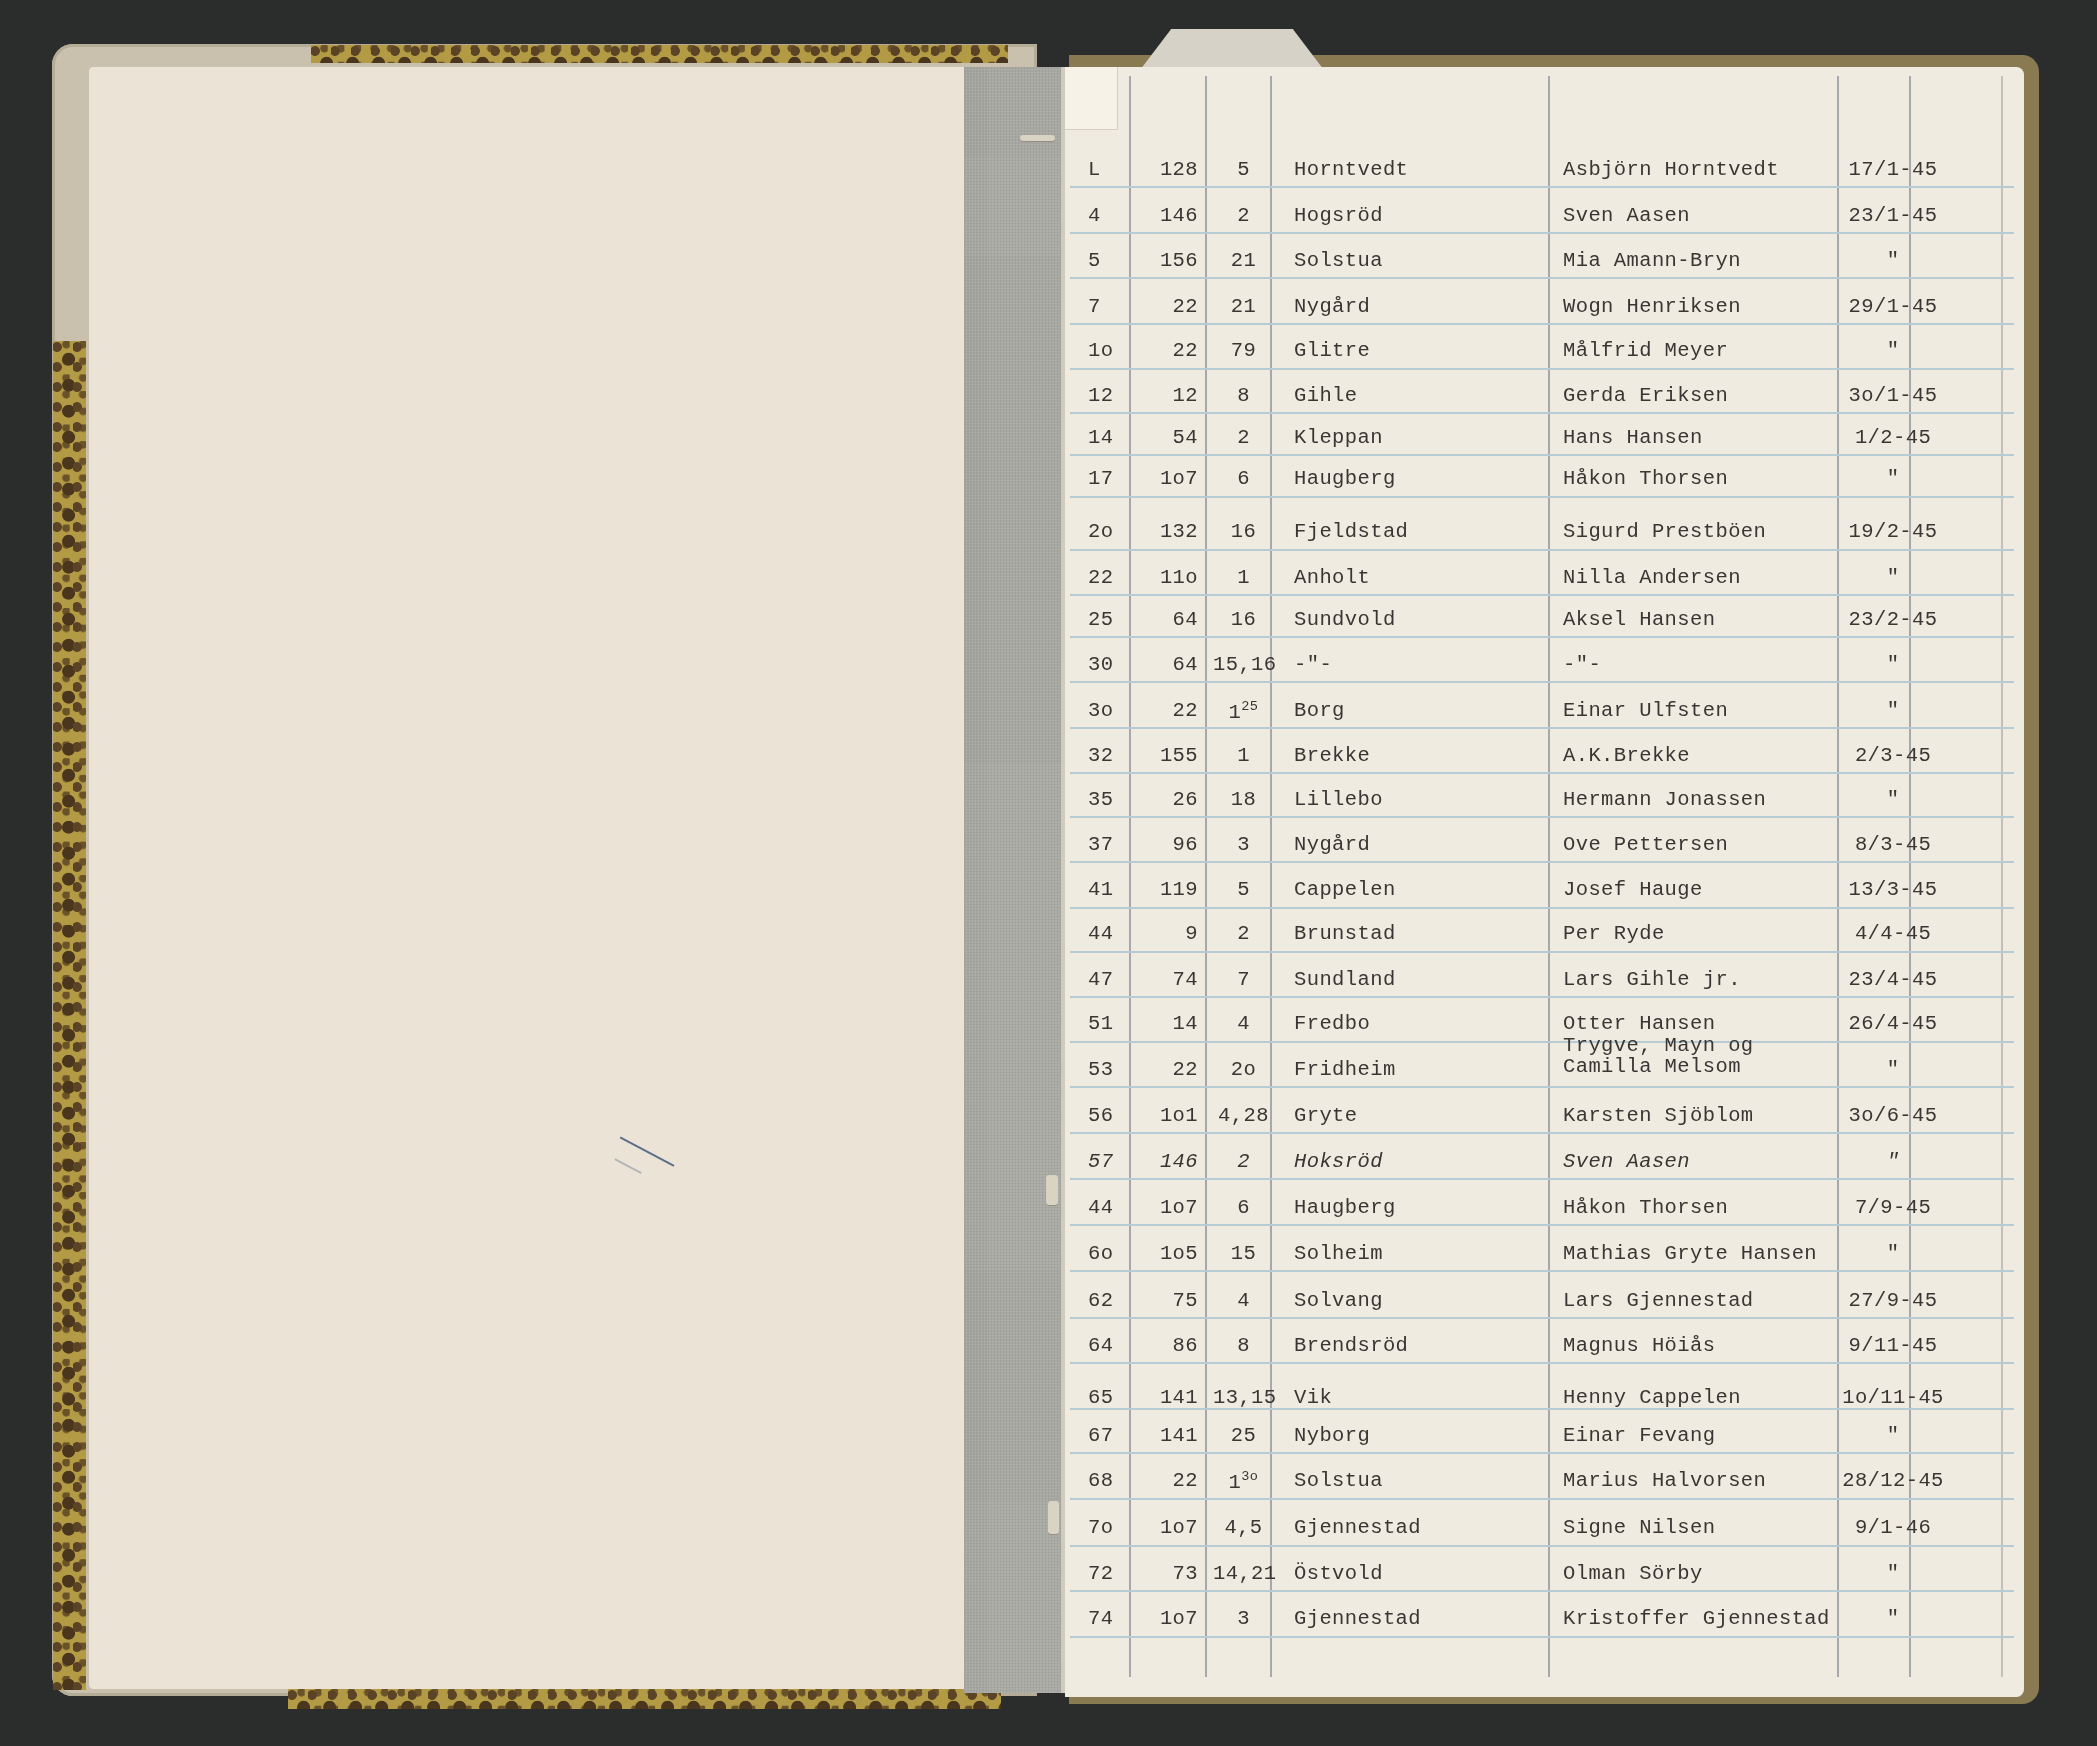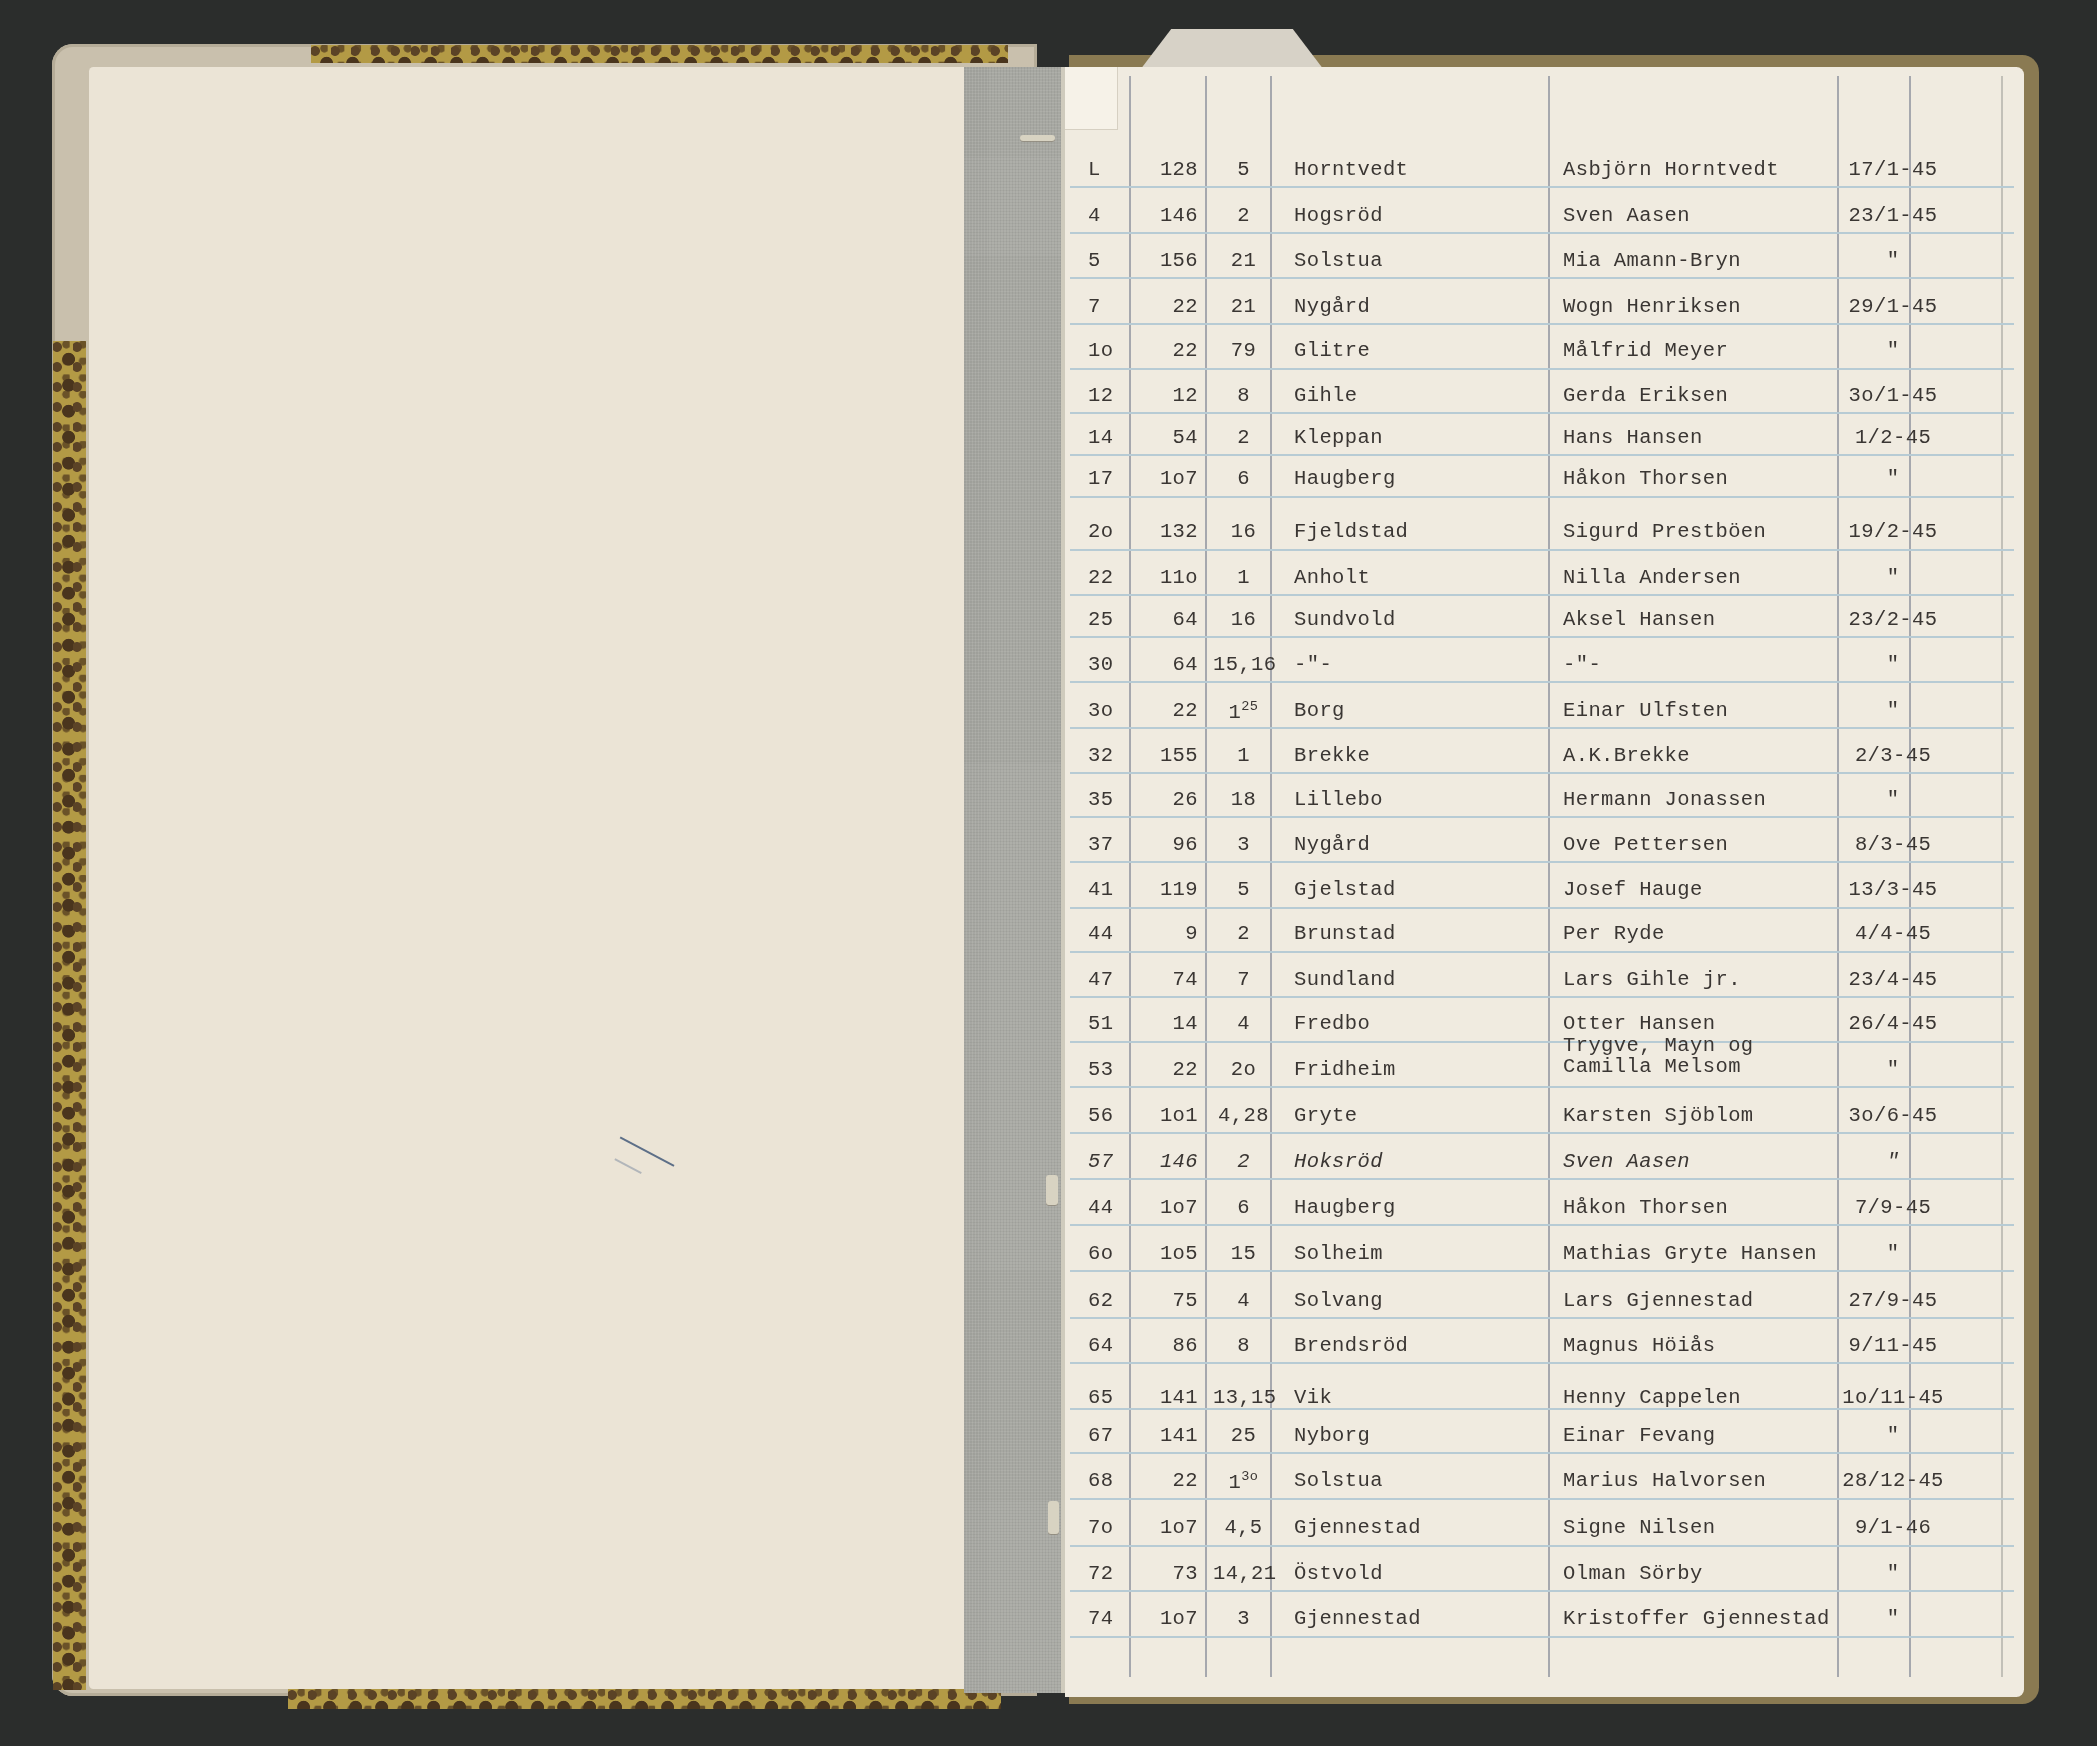--- a/index.html
+++ b/index.html
@@ -254,21 +254,21 @@
     <span class="cell c-bnr">3</span>
     <span class="cell c-farm">Nygård</span>
     <span class="cell c-owner">Ove  Pettersen</span>
     <span class="cell c-date">8/3-45</span>
   </div>
     <div class="hline" style="top: 861px;"></div>
     <div class="ledger-row" style="top: 870px;">
     <span class="cell c-no">41</span>
     <span class="cell c-gnr">119</span>
     <span class="cell c-bnr">5</span>
-    <span class="cell c-farm">Gjelstad</span>
+    <span class="cell c-farm">Cappelen</span>
     <span class="cell c-owner">Josef Hauge</span>
     <span class="cell c-date">13/3-45</span>
   </div>
     <div class="hline" style="top: 907px;"></div>
     <div class="ledger-row" style="top: 914px;">
     <span class="cell c-no">44</span>
     <span class="cell c-gnr">9</span>
     <span class="cell c-bnr">2</span>
     <span class="cell c-farm">Brunstad</span>
     <span class="cell c-owner">Per Ryde</span>

